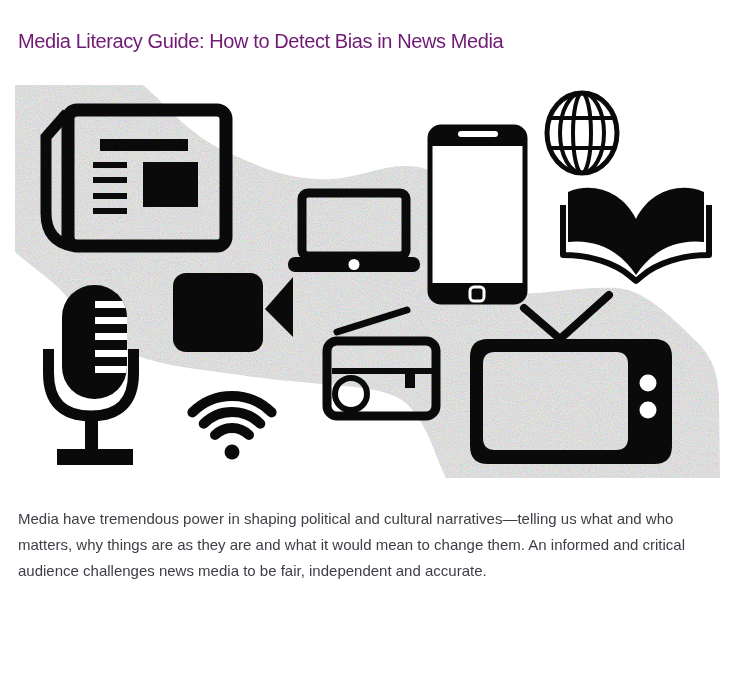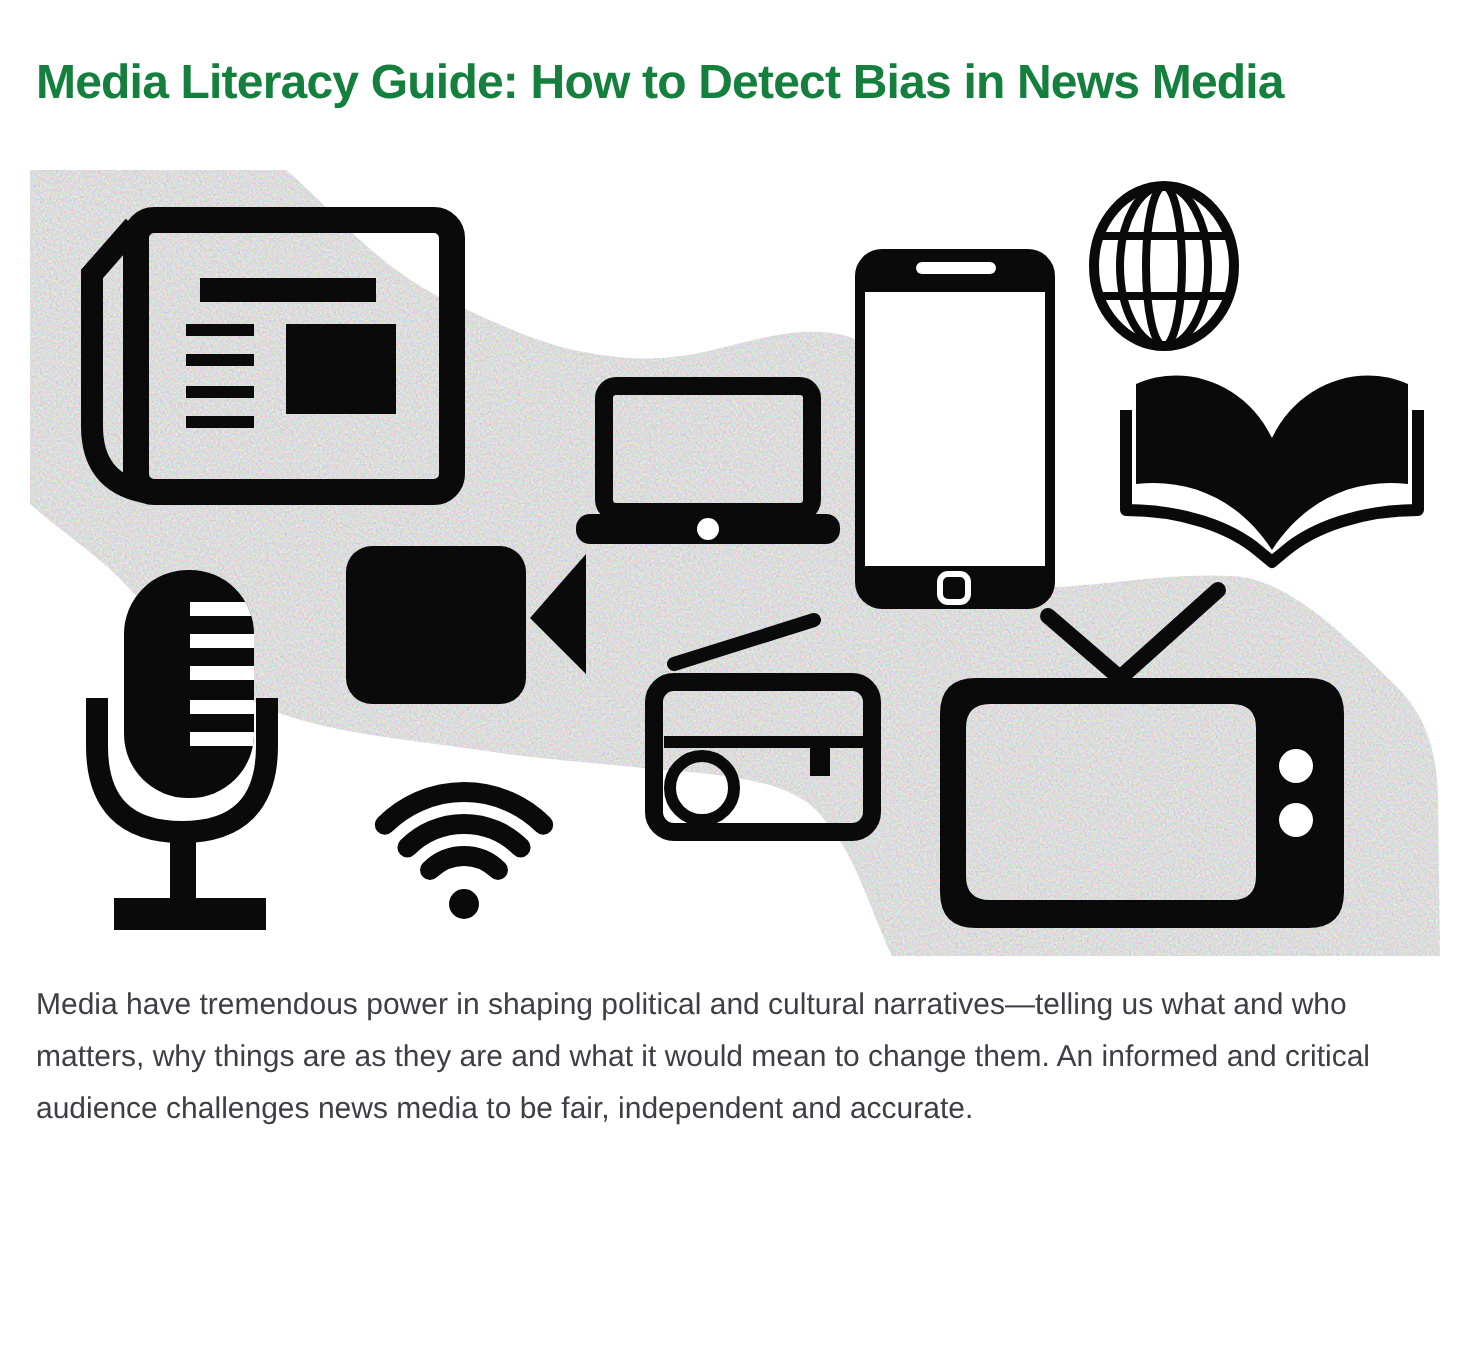--- a/index.html
+++ b/index.html
@@ -3,25 +3,25 @@
 <meta charset="utf-8">
 <style>
   html,body{margin:0;padding:0;}
   body{
     width:740px;height:678px;overflow:hidden;background:#ffffff;
     font-family:"Liberation Sans",sans-serif;
   }
   .wrap{padding:0 18px;}
   h1{
     margin:25px 0 0 0;
-    font-size:24px;line-height:33px;letter-spacing:-0.4px;
-    font-weight:700;color:#15803d;max-width:706px;
+    font-size:20px;line-height:33px;letter-spacing:-0.4px;
+    font-weight:400;color:#701a75;max-width:706px;
   }
   .hero{margin:27px 0 0 -3px;display:block;}
-  .body-text{margin:12px 0 0 0;font-size:15px;line-height:26px;color:#3e3e46;max-width:706px;}
+  .body-text{margin:28px 0 0 0;font-size:15px;line-height:26px;color:#3e3e46;max-width:706px;}
   .p2{margin-top:26px;}
   
   .f{fill:#0a0a0a;}
   .s{fill:none;stroke:#0a0a0a;}
   .fw{fill:#ffffff;}
   .sw{fill:none;stroke:#ffffff;}
 </style>
 </head>
 <body>
 

